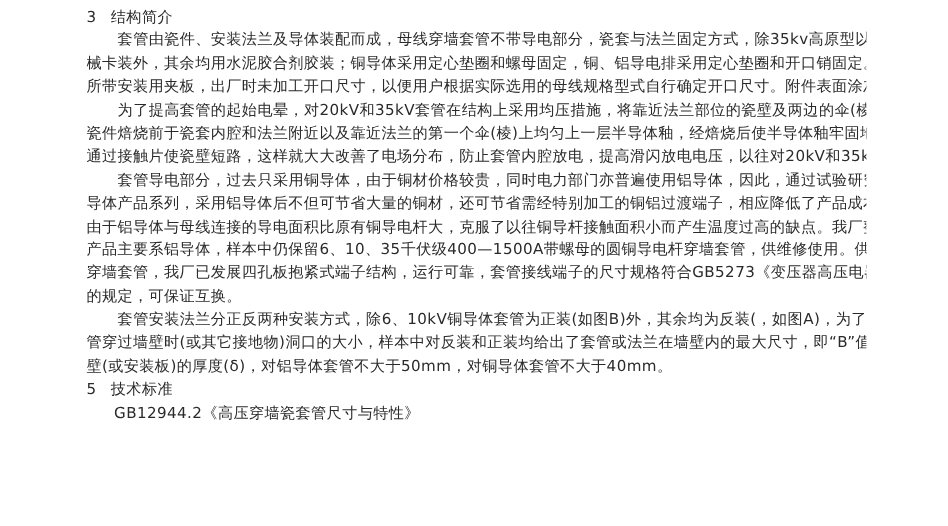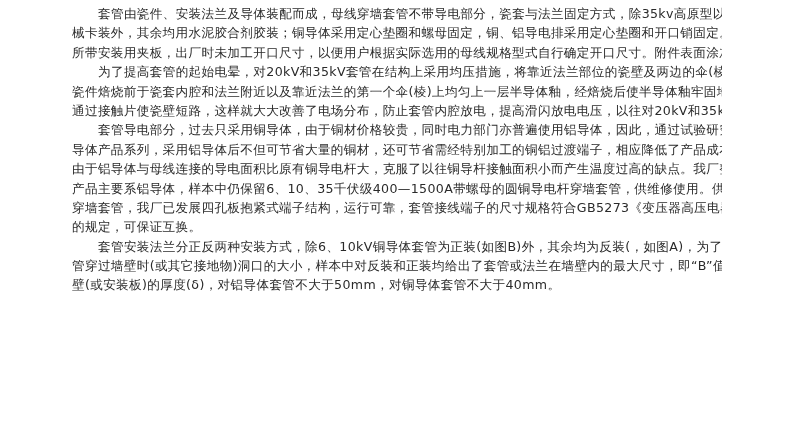--- a/index.html
+++ b/index.html
@@ -41,32 +41,41 @@
     }
     .std {
       padding-left: 23px;
     }
   </style>
 </head>
 <body>
 
 <div class="page">
 
+  <div class="line heading">
+    <span class="num">3</span>
+    <span>结构简介</span>
+  </div>
   <div class="line indent">套管由瓷件、安装法兰及导体装配而成，母线穿墙套管不带导电部分，瓷套与法兰固定方式，除35kv高原型以及部分产品采用机</div>
   <div class="line">械卡装外，其余均用水泥胶合剂胶装；铜导体采用定心垫圈和螺母固定，铜、铝导电排采用定心垫圈和开口销固定。对母线穿墙套管</div>
   <div class="line">所带安装用夹板，出厂时未加工开口尺寸，以便用户根据实际选用的母线规格型式自行确定开口尺寸。附件表面涂灰磁漆。</div>
   <div class="line indent">为了提高套管的起始电晕，对20kV和35kV套管在结构上采用均压措施，将靠近法兰部位的瓷壁及两边的伞(棱)适当加大、加厚，在</div>
   <div class="line">瓷件焙烧前于瓷套内腔和法兰附近以及靠近法兰的第一个伞(棱)上均匀上一层半导体釉，经焙烧后使半导体釉牢固地结合在瓷壁上。并</div>
   <div class="line">通过接触片使瓷壁短路，这样就大大改善了电场分布，防止套管内腔放电，提高滑闪放电电压，以往对20kV和35kV套管内腔采用喷铝</div>
   <div class="line indent">套管导电部分，过去只采用铜导体，由于铜材价格较贵，同时电力部门亦普遍使用铝导体，因此，通过试验研究，我厂发展了铝</div>
   <div class="line">导体产品系列，采用铝导体后不但可节省大量的铜材，还可节省需经特别加工的铜铝过渡端子，相应降低了产品成本，从性能来说，</div>
   <div class="line">由于铝导体与母线连接的导电面积比原有铜导电杆大，克服了以往铜导杆接触面积小而产生温度过高的缺点。我厂整个穿墙套管系列</div>
   <div class="line">产品主要系铝导体，样本中仍保留6、10、35千伏级400—1500A带螺母的圆铜导电杆穿墙套管，供维修使用。供特殊的2000A铜导体</div>
   <div class="line">穿墙套管，我厂已发展四孔板抱紧式端子结构，运行可靠，套管接线端子的尺寸规格符合GB5273《变压器高压电器和套管的接线端子》</div>
   <div class="line">的规定，可保证互换。</div>
 
   <div class="line indent">套管安装法兰分正反两种安装方式，除6、10kV铜导体套管为正装(如图B)外，其余均为反装(，如图A)，为了便于使用部门考虑套</div>
   <div class="line">管穿过墙壁时(或其它接地物)洞口的大小，样本中对反装和正装均给出了套管或法兰在墙壁内的最大尺寸，即“B”值。套管适用于墙</div>
   <div class="line">壁(或安装板)的厚度(δ)，对铝导体套管不大于50mm，对铜导体套管不大于40mm。</div>
 
+  <div class="line heading">
+    <span class="num">5</span>
+    <span>技术标准</span>
+  </div>
+  <div class="line std">GB12944.2《高压穿墙瓷套管尺寸与特性》</div>
 
 
 </div>
 
 </body></html>

